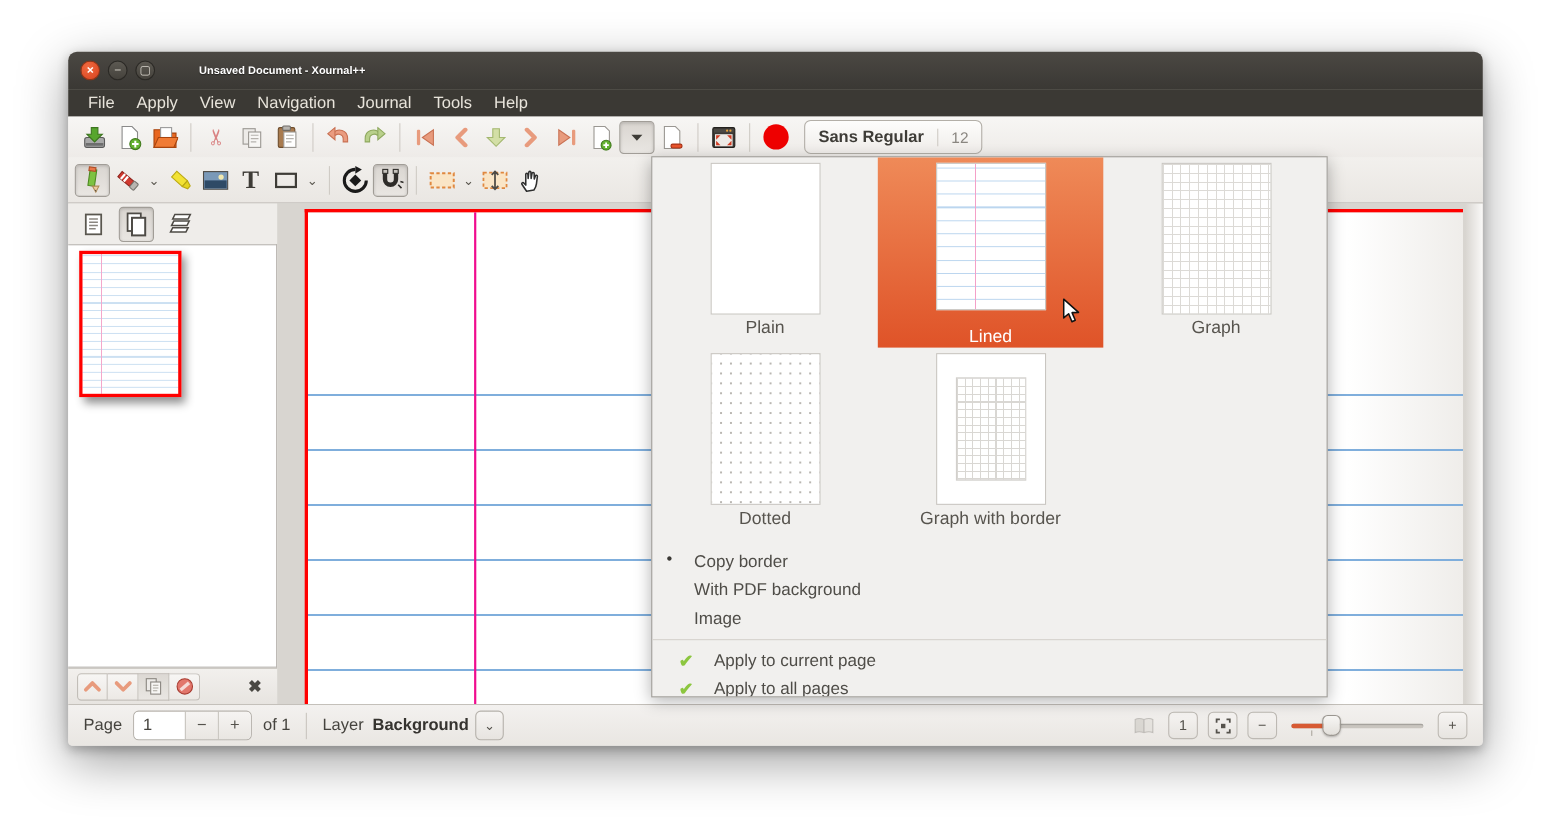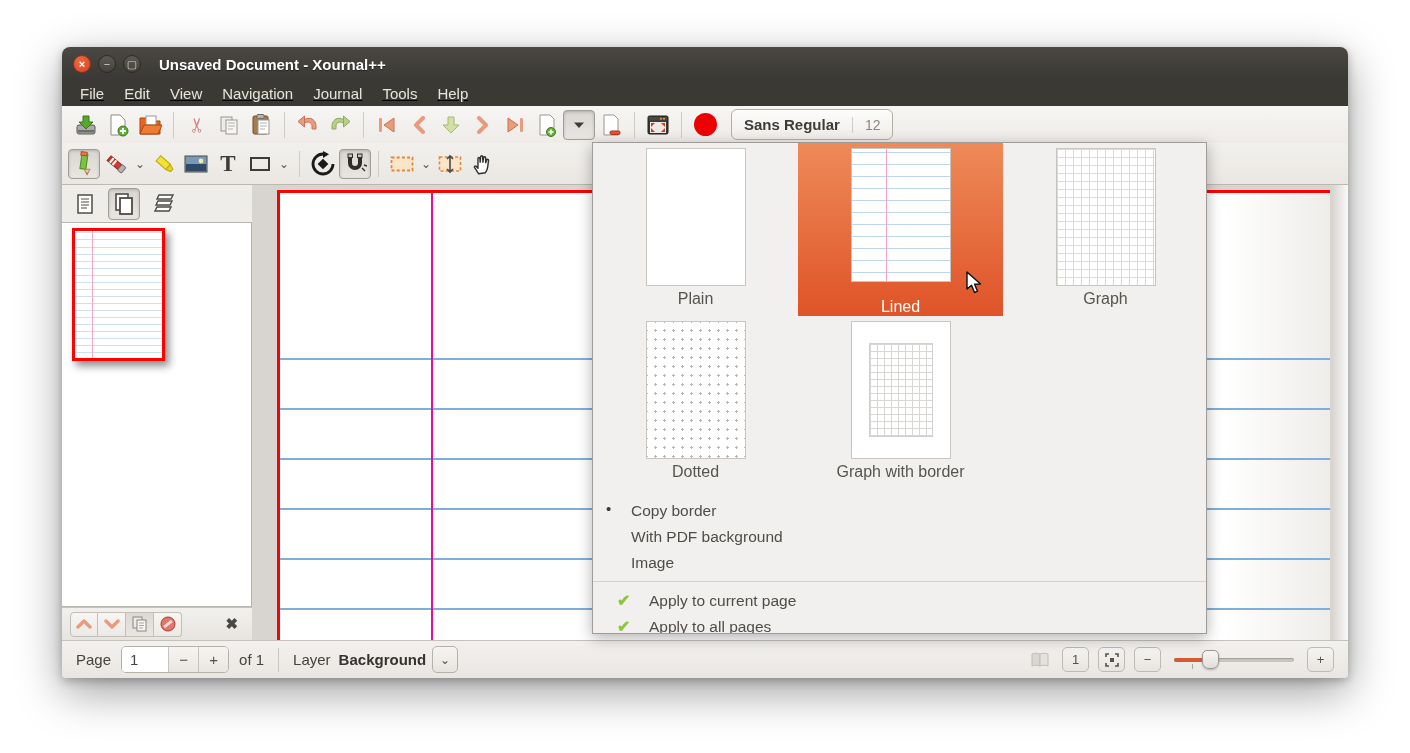--- a/index.html
+++ b/index.html
@@ -16,26 +16,26 @@
   .titlebar { position:absolute; left:0; top:0; right:0; height:34px;
     background:linear-gradient(#4B4843,#3A3834); border-radius:8px 8px 0 0;
     display:flex; align-items:center; }
   .winbtns { display:flex; gap:7px; margin-left:11px; }
   .winbtn { width:18px; height:18px; border-radius:50%; display:flex;
     align-items:center; justify-content:center; font-size:11px; line-height:1; }
   .winbtn.close { background:radial-gradient(circle at 35% 30%, #F0693F, #D8431F);
     border:1px solid #8F3518; color:#fff; font-weight:bold; }
   .winbtn.minmax { background:linear-gradient(#5C5952,#45423C);
     border:1px solid #2B2925; color:#D8D4CC; }
-  .title-text { color:#fff; font-weight:bold; font-size:15px; margin-left:18px;
+  .title-text { color:#fff; font-weight:bold; font-size:10px; margin-left:40px;
     text-shadow:0 1px 1px rgba(0,0,0,.5); }
 
   
   .menubar { position:absolute; left:0; top:34px; right:0; height:25px;
-    background:#3B3934; display:flex; align-items:center; padding-left:8px;text-decoration:underline; }
+    background:#3B3934; display:flex; align-items:center; padding-left:8px; }
   .menu-item { color:#E8E4DB; font-size:15px; padding:2px 10px; border-radius:3px; }
 
   
   .toolbar1 { position:absolute; left:0; top:59px; right:0; height:37px;
     background:linear-gradient(#F7F6F4,#EEEBE8); display:flex; align-items:center;
     padding-left:8px; }
   .toolbar2 { position:absolute; left:0; top:96px; right:0; height:42px;
     background:linear-gradient(#F2F0ED,#EAE7E3); border-bottom:1px solid #BBB7B1;
     display:flex; align-items:center; padding-left:6px; }
   .tbtn { min-width:32px; height:30px; display:flex; align-items:center;
@@ -177,21 +177,21 @@
     <div class="winbtns">
       <div class="winbtn close">×</div>
       <div class="winbtn minmax">−</div>
       <div class="winbtn minmax">▢</div>
     </div>
     <div class="title-text">Unsaved Document - Xournal++</div>
   </div>
 
   <div class="menubar">
     <span class="menu-item">File</span>
-    <span class="menu-item">Edit</span>
+    <span class="menu-item">Apply</span>
     <span class="menu-item">View</span>
     <span class="menu-item">Navigation</span>
     <span class="menu-item">Journal</span>
     <span class="menu-item">Tools</span>
     <span class="menu-item">Help</span>
   </div>
 
   <div class="toolbar1">
     <div class="tbtn">
       <svg width="24" height="24" viewBox="0 0 24 24">

